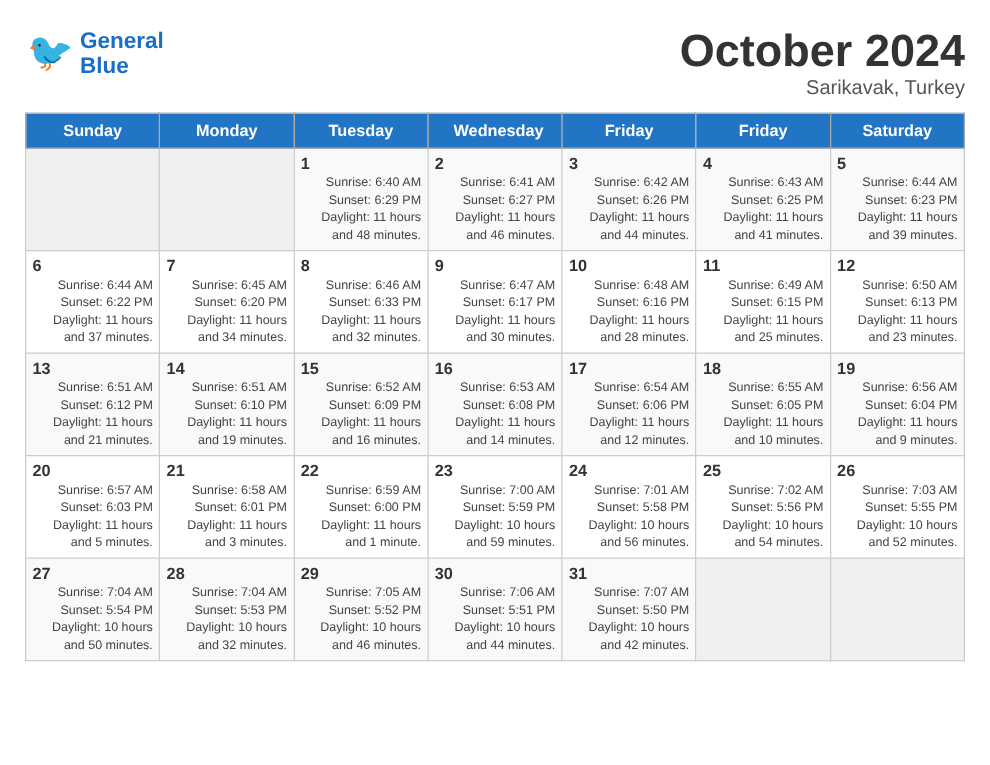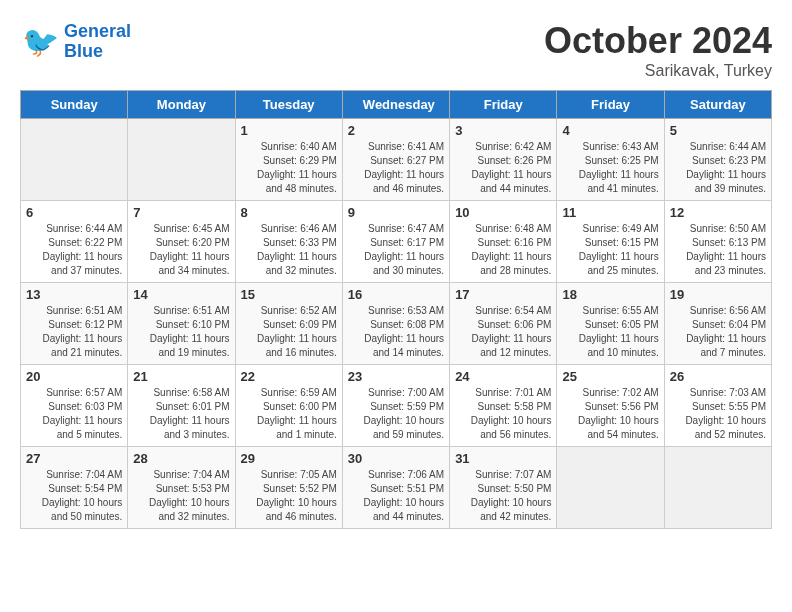--- a/index.html
+++ b/index.html
@@ -270,21 +270,21 @@
           <div>Sunrise: 6:55 AM</div>
           <div>Sunset: 6:05 PM</div>
           <div>Daylight: 11 hours and 10 minutes.</div>
         </div>
         </td>
         <td>
           <span class="day-number">19</span>
         <div class="day-info">
           <div>Sunrise: 6:56 AM</div>
           <div>Sunset: 6:04 PM</div>
-          <div>Daylight: 11 hours and 7 minutes.</div>
+          <div>Daylight: 11 hours and 9 minutes.</div>
         </div>
         </td>
       </tr>
       <tr>
         <td>
           <span class="day-number">20</span>
         <div class="day-info">
           <div>Sunrise: 6:57 AM</div>
           <div>Sunset: 6:03 PM</div>
           <div>Daylight: 11 hours and 5 minutes.</div>

